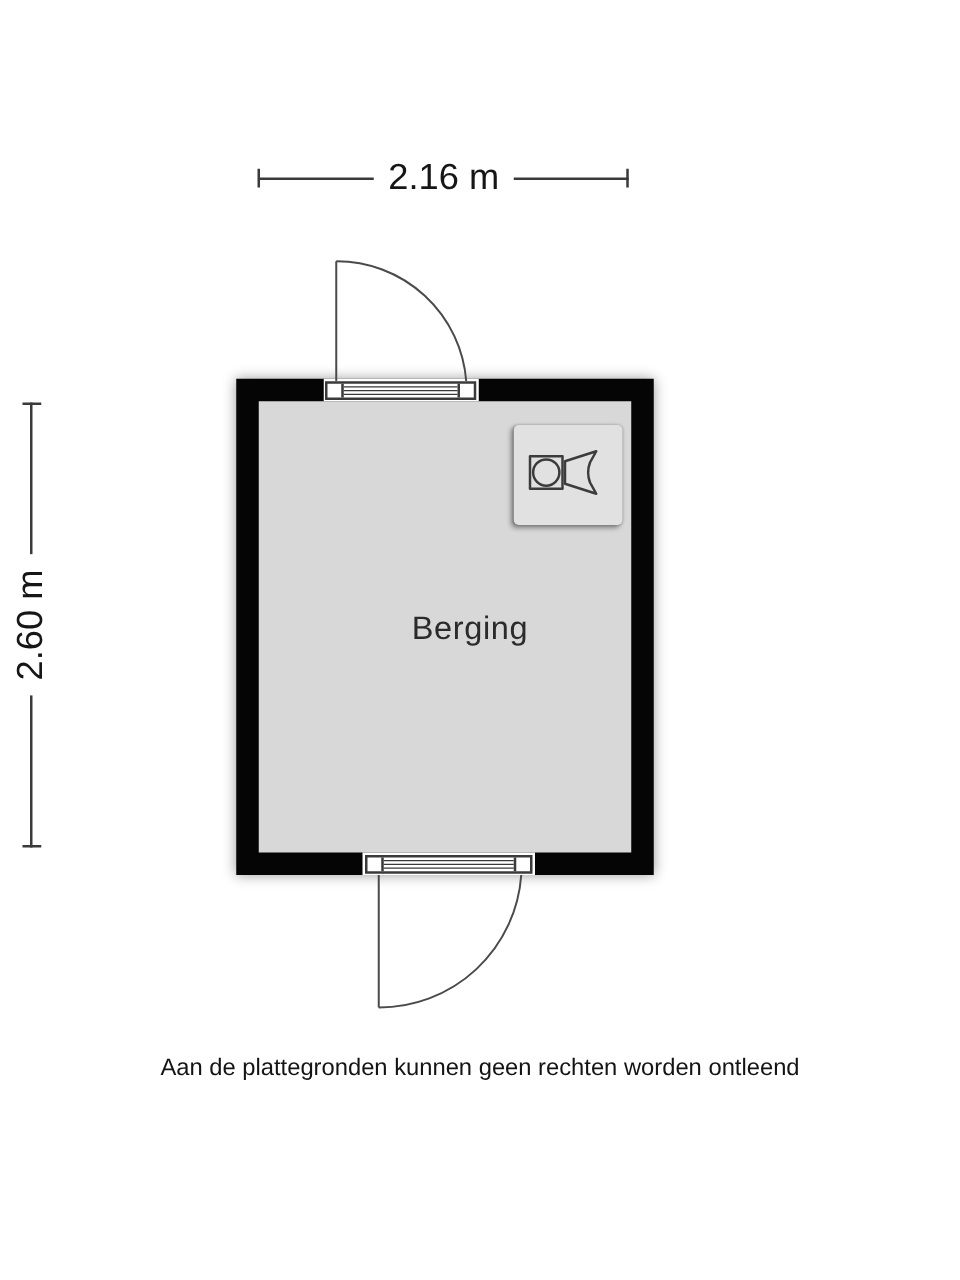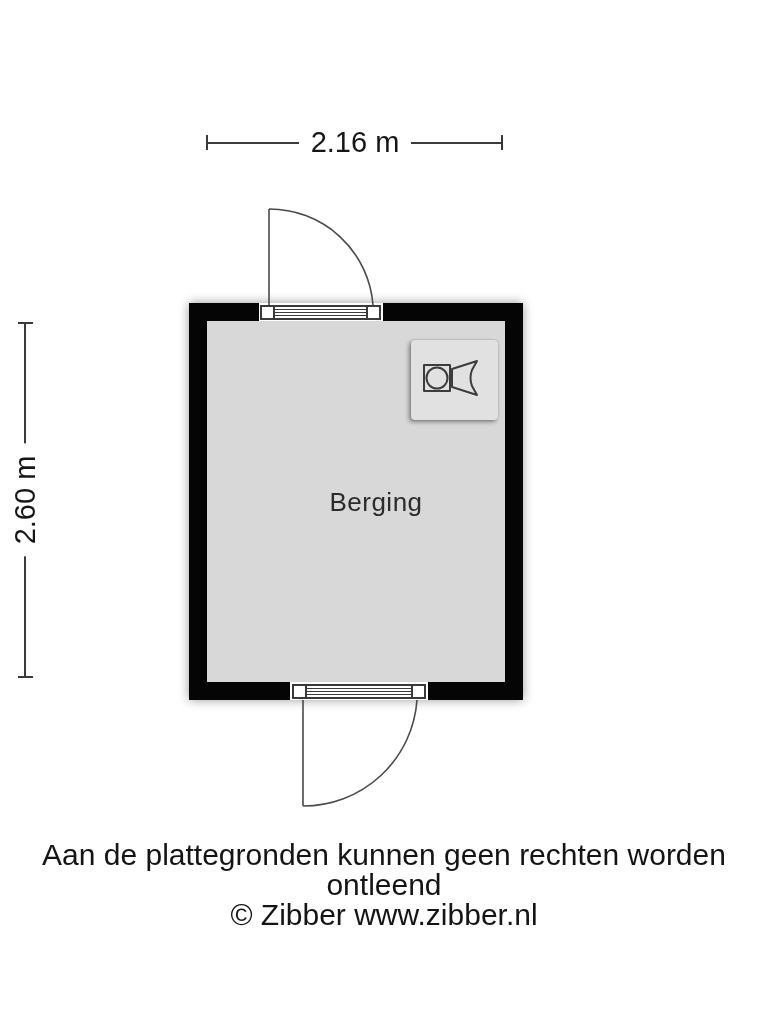--- a/index.html
+++ b/index.html
@@ -142,21 +142,21 @@
   }
   .footer {
     position: absolute;
     left: 0; top: 840px;
     width: 768px;
     text-align: center;
     color: #141414;
     z-index: 6;
   }
   .footer .line {
-    font-size: 30px;
+    font-size: 19px;
     line-height: 30px;
   }
 </style>
 </head>
 <body>
 
 <div class="canvas">
 
   <div class="dim-line-h"></div>
   <div class="dim-tick-v" style="left:206px"></div>
@@ -209,16 +209,15 @@
         <circle cx="26" cy="38" r="10.5"></circle>
         <path d="M 41 29 L 66 21 L 61 30 Q 58 38 61 46 L 66 55 L 41 47 Z"></path>
       </g>
     </svg>
   </div>
 
   <div class="room-label">Berging</div>
 
   <div class="footer">
     <div class="line">Aan de plattegronden kunnen geen rechten worden ontleend</div>
-    <div class="line">© Zibber www.zibber.nl</div>
   </div>
 
 </div>
 
 </body></html>

